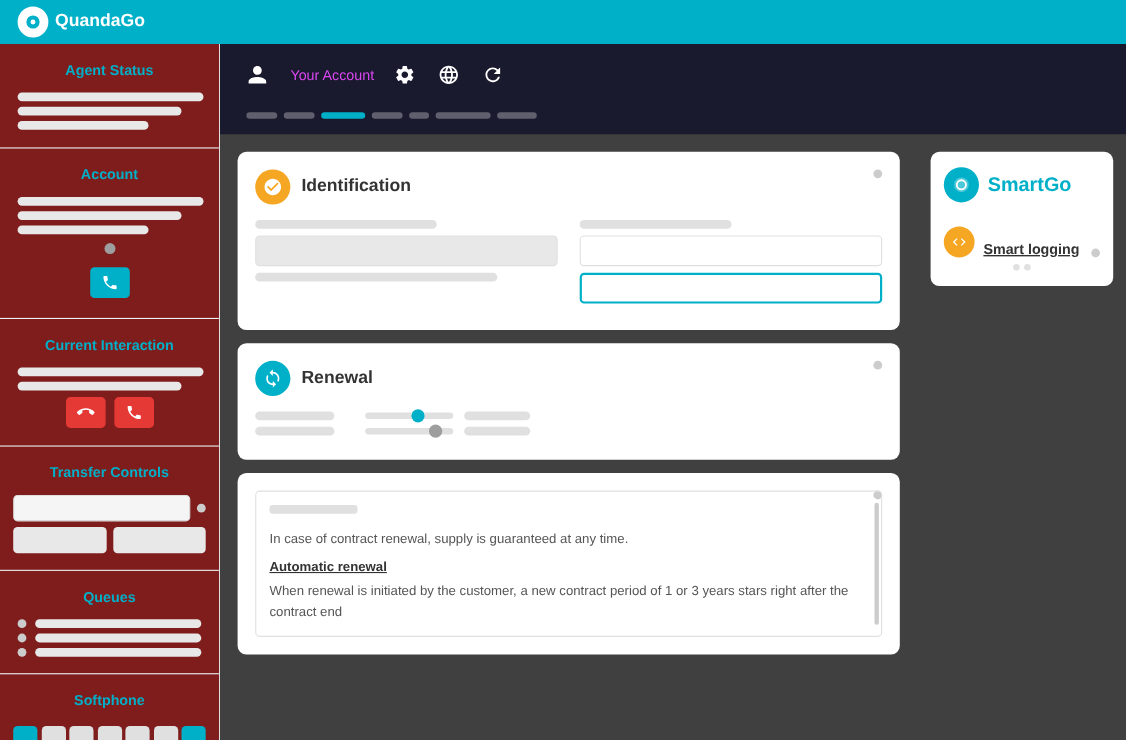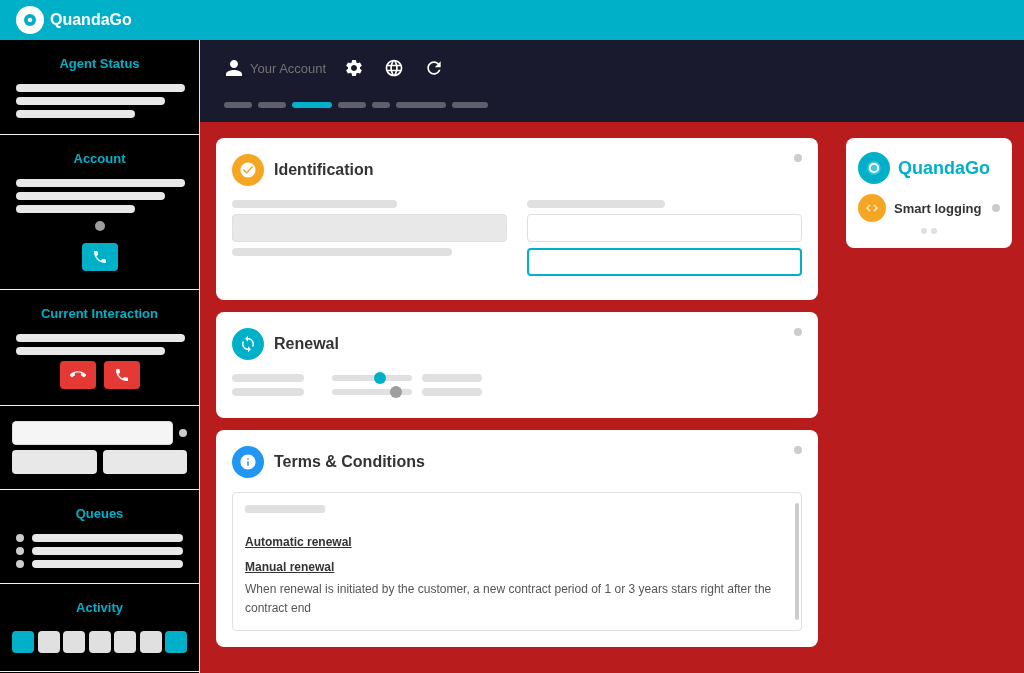--- a/index.html
+++ b/index.html
@@ -32,21 +32,21 @@
 
     
     .main-layout {
       display: flex;
       height: 633px;
     }
 
     
     .sidebar {
       width: 200px;
-      background: #000000;
+      background: #7f1d1d;
       border-right: 1px solid #e0e0e0;
       overflow-y: auto;
       flex-shrink: 0;
     }
     .sidebar-section {
       padding: 10px 0;
       border-bottom: 1px solid #f0f0f0;
     }
     .sidebar-section-title {
       text-align: center;
@@ -169,22 +169,22 @@
       font-weight: 700;
     }
     .header-actions {
       display: flex;
       align-items: center;
       gap: 16px;
     }
     .your-account {
       display: flex;
       align-items: center;
-      gap: 6px;
-      color: #737373;
+      gap: 20px;
+      color: #d946ef;
       font-size: 13px;
       cursor: pointer;
     }
     .account-icon {
       width: 20px;
       height: 20px;
       fill: white;
     }
     .icon-btn {
       width: 24px;
@@ -211,21 +211,21 @@
     }
     .step-pill.active { background: #00b0c8; width: 40px; }
     .step-pill.sm { width: 28px; }
     .step-pill.md { width: 36px; }
     .step-pill.lg { width: 50px; }
     .step-pill.xs { width: 18px; }
 
     
     .content-body {
       flex: 1;
-      background: #b91c1c;
+      background: #404040;
       display: flex;
       overflow: hidden;
     }
     .main-content {
       flex: 1;
       padding: 16px;
       overflow-y: auto;
       display: flex;
       flex-direction: column;
       gap: 12px;
@@ -399,23 +399,24 @@
       justify-content: center;
     }
     .right-logo-text {
       font-size: 18px;
       font-weight: 700;
       color: #333;
     }
     .right-logo-text span { color: #00b0c8; }
     .smart-logging-row {
       display: flex;
-      align-items: center;
+      align-items: flex-end;
       gap: 8px;
-      margin-top: 10px;
+      margin-top: 22px;
+      text-decoration: underline;
     }
     .smart-icon {
       width: 28px;
       height: 28px;
       background: #f5a623;
       border-radius: 50%;
       display: flex;
       align-items: center;
       justify-content: center;
     }
@@ -487,20 +488,21 @@
         </div>
         <div class="phone-btn red">
           <svg viewBox="0 0 24 24">
               <path d="M6.6 10.8c1.4 2.8 3.8 5.1 6.6 6.6l2.2-2.2c.3-.3.7-.4 1-.2 1.1.4 2.3.6 3.6.6.6 0 1 .4 1 1V20c0 .6-.4 1-1 1-9.4 0-17-7.6-17-17 0-.6.4-1 1-1h3.5c.6 0 1 .4 1 1 0 1.3.2 2.5.6 3.6.1.3 0 .7-.2 1L6.6 10.8z"></path>
             </svg>
         </div>
       </div>
     </div>
 
     <div class="sidebar-section">
+      <div class="sidebar-section-title">Transfer Controls</div>
       <div class="transfer-row">
         <div class="transfer-input-mock"></div>
         <div class="transfer-dot"></div>
       </div>
       <div style="display:flex; gap:6px; margin: 5px 12px;">
         <div style="flex:1; height:24px; background:#e8e8e8; border-radius:4px;"></div>
         <div style="flex:1; height:24px; background:#e8e8e8; border-radius:4px;"></div>
       </div>
     </div>
 
@@ -514,21 +516,21 @@
         <div class="queue-dot"></div>
         <div class="sidebar-skeleton" style="flex:1; margin:0;"></div>
       </div>
       <div class="queue-item">
         <div class="queue-dot"></div>
         <div class="sidebar-skeleton" style="flex:1; margin:0;"></div>
       </div>
     </div>
 
     <div class="sidebar-section">
-      <div class="sidebar-section-title">Activity</div>
+      <div class="sidebar-section-title">Softphone</div>
       <div class="softphone-dots">
         <div class="soft-dot"></div>
         <div class="soft-dot gray"></div>
         <div class="soft-dot gray"></div>
         <div class="soft-dot gray"></div>
         <div class="soft-dot gray"></div>
         <div class="soft-dot gray"></div>
         <div class="soft-dot right"></div>
       </div>
     </div>
@@ -626,52 +628,44 @@
               <div class="field-skeleton w80"></div>
             </div>
             <div class="slider-track">
               <div class="slider-thumb gray"></div>
             </div>
             <div class="slider-value"></div>
           </div>
         </div>
 
         <div class="card">
-          <div class="card-header">
-            <div class="card-icon blue">
-              <svg viewBox="0 0 24 24">
-                  <path d="M12 2C6.48 2 2 6.48 2 12s4.48 10 10 10 10-4.48 10-10S17.52 2 12 2zm1 15h-2v-6h2v6zm0-8h-2V7h2v2z"></path>
-                </svg>
-            </div>
-            <span class="card-title">Terms &amp; Conditions</span>
-          </div>
           <div class="card-menu-dot"></div>
           <div class="terms-content">
             <div class="terms-tag"></div>
             <div class="terms-scrollbar"></div>
+            <p>In case of contract renewal, supply is guaranteed at any time.</p>
             <div class="terms-heading">Automatic renewal</div>
-            <div class="terms-heading">Manual renewal</div>
             <p>When renewal is initiated by the customer, a new contract period of 1 or 3 years stars right after the contract end</p>
           </div>
 
         </div>
 
       </div>
 
       <div class="right-panel">
         <div class="right-card">
           <div class="right-logo">
             <div class="right-logo-icon">
               <svg width="20" height="20" viewBox="0 0 24 24" fill="white">
                   <circle cx="12" cy="12" r="8" fill="white" opacity="0.3"></circle>
                   <path d="M12 6a6 6 0 1 0 0 12A6 6 0 0 0 12 6zm0 10a4 4 0 1 1 0-8 4 4 0 0 1 0 8z" fill="white"></path>
                 </svg>
             </div>
             <div class="right-logo-text">
-              <span>Quanda</span><span style="color:#00b0c8;margin-top:19px;">Go</span>
+              <span>Smart</span><span style="color:#00b0c8;margin-top:19px;">Go</span>
             </div>
           </div>
           <div class="smart-logging-row">
             <div class="smart-icon">
               <svg viewBox="0 0 24 24">
                   <path d="M9.4 16.6L4.8 12l4.6-4.6L8 6l-6 6 6 6 1.4-1.4zm5.2 0l4.6-4.6-4.6-4.6L16 6l6 6-6 6-1.4-1.4z"></path>
                 </svg>
             </div>
             <span class="smart-label">Smart logging</span>
             <div class="smart-dot"></div>

